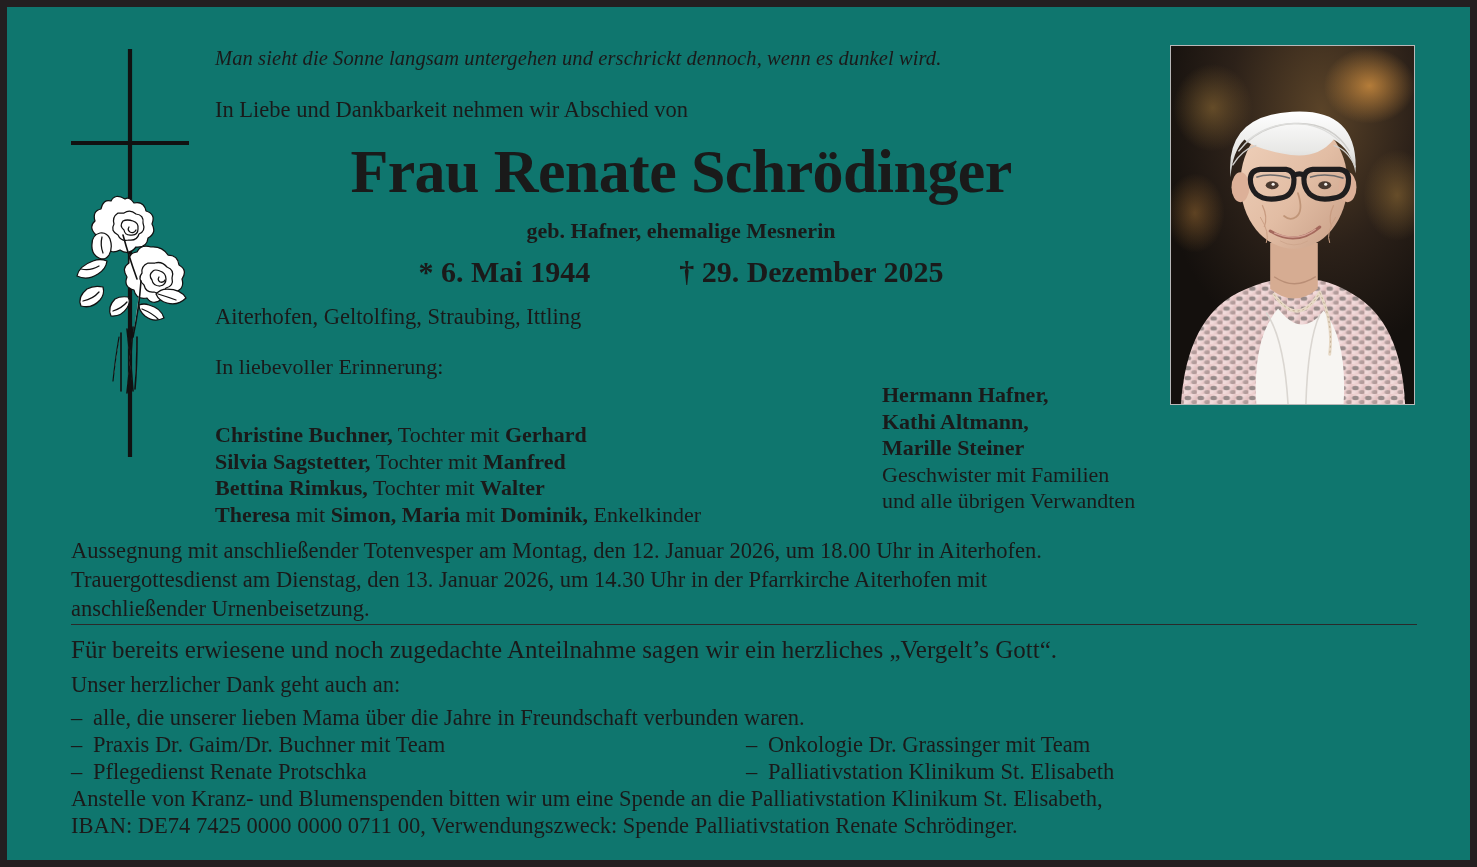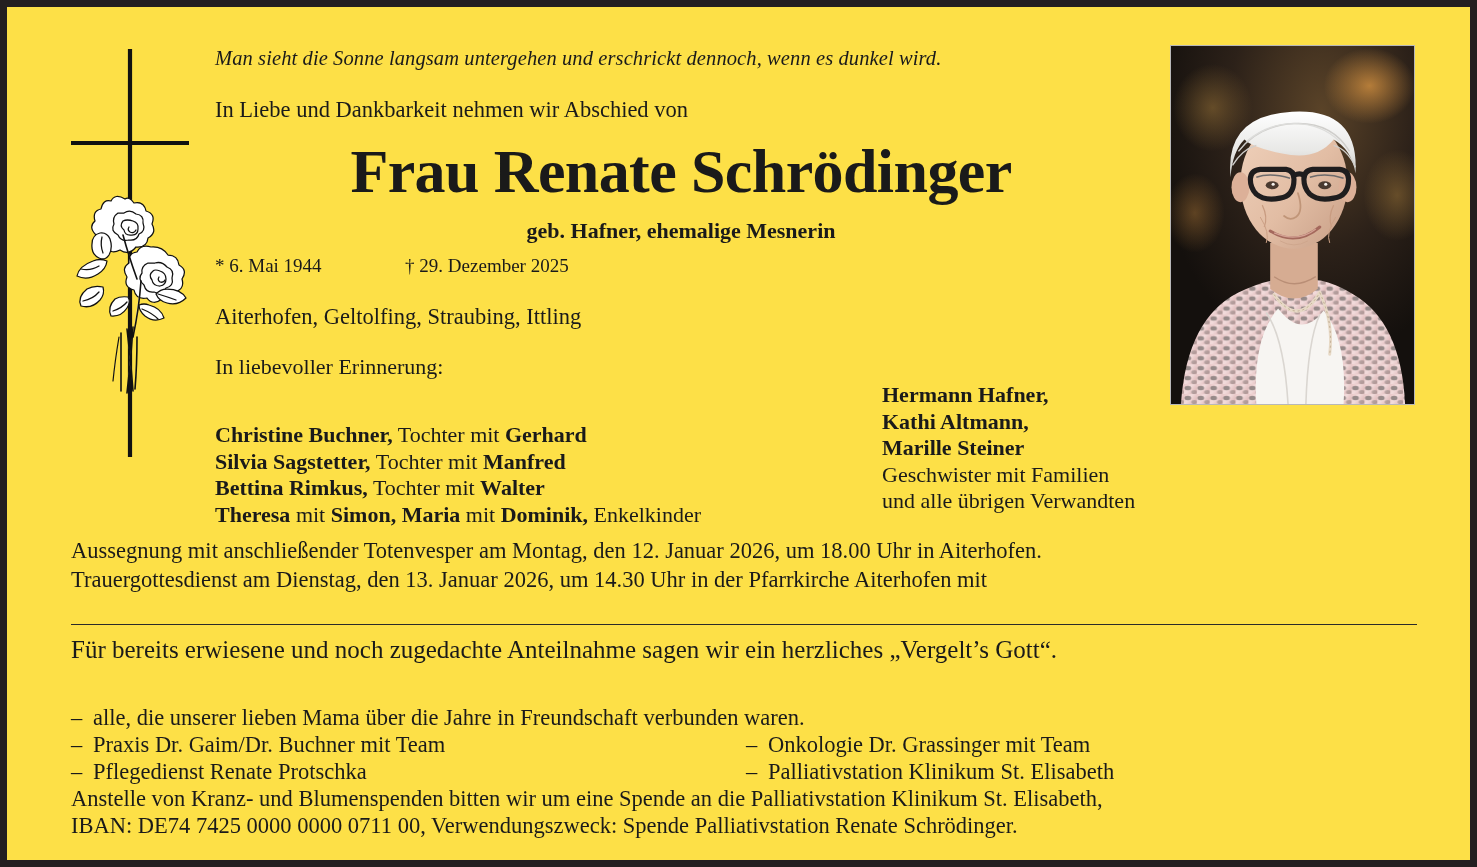--- a/index.html
+++ b/index.html
@@ -6,21 +6,21 @@
   html, body {
     margin: 0;
     padding: 0;
     background: #ffffff;
   }
   #notice {
     position: relative;
     width: 1477px;
     height: 867px;
     box-sizing: border-box;
-    background: #fde047;
+    background: #0f766e;
     border: 7px solid #231f20;
     font-family: "Liberation Serif", "DejaVu Serif", serif;
     color: #1a1a1a;
     overflow: hidden;
   }
 
   
   .emblem {
     position: absolute;
     left: 56px;
@@ -80,22 +80,23 @@
     width: 932px;
     text-align: center;
     font-weight: bold;
     font-size: 22px;
   }
   .dates {
     position: absolute;
     left: 208px;
     top: 248px;
     width: 932px;
-    text-align: left;
-    font-size: 19px;
+    text-align: center;
+    font-size: 30px;
+    font-weight: bold;
   }
   .dates .gap { display: inline-block; width: 74px; }
   .places {
     position: absolute;
     left: 208px;
     top: 297px;
     font-size: 22.5px;
   }
 
   
@@ -348,25 +349,27 @@
       <div><b>Hermann Hafner,</b></div>
       <div><b>Kathi Altmann,</b></div>
       <div><b>Marille Steiner</b></div>
       <div><span>Geschwister mit Familien</span></div>
       <div><span>und alle übrigen Verwandten</span></div>
     </div>
 
   <div class="service">
     <span>Aussegnung mit anschließender Totenvesper am Montag, den 12. Januar 2026, um 18.00 Uhr in Aiterhofen.</span>
     <span>Trauergottesdienst am Dienstag, den 13. Januar 2026, um 14.30 Uhr in der Pfarrkirche Aiterhofen mit</span>
+    <span>anschließender Urnenbeisetzung.</span>
   </div>
 
   <div class="rule"></div>
 
   <div class="thanks-main">Für bereits erwiesene und noch zugedachte Anteilnahme sagen wir ein herzliches „Vergelt’s Gott“.</div>
+  <div class="thanks-label">Unser herzlicher Dank geht auch an:</div>
   <div class="thanks-list">
       <div class="thanks-row">
         <div class="tl-col"><span class="dash">–</span><span>alle, die unserer lieben Mama über die Jahre in Freundschaft verbunden waren.</span></div>
       </div>
       <div class="thanks-row">
         <div class="tl-col"><span class="dash">–</span><span>Praxis Dr. Gaim/Dr. Buchner mit Team</span></div>
         <div class="tr-col"><span class="dash">–</span><span>Onkologie Dr. Grassinger mit Team</span></div>
       </div>
       <div class="thanks-row">
         <div class="tl-col"><span class="dash">–</span><span>Pflegedienst Renate Protschka</span></div>

